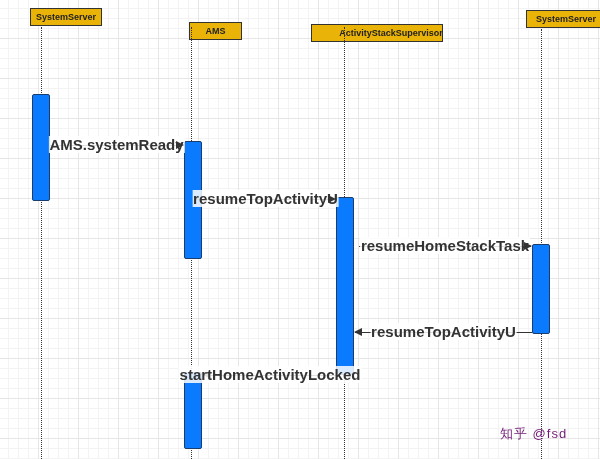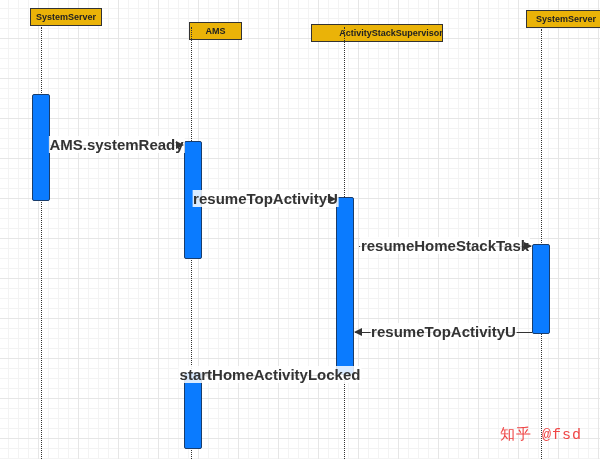--- a/index.html
+++ b/index.html
@@ -39,22 +39,22 @@
   .msg .label span { background: rgba(255,255,255,0.85); padding: 0 1px; }
   .arrow-right::after {
     content: ""; position: absolute; right: -1px; top: -5px;
     border-left: 8px solid #333; border-top: 4px solid transparent; border-bottom: 4px solid transparent;
   }
   .arrow-left::before {
     content: ""; position: absolute; left: -1px; top: -5px;
     border-right: 8px solid #333; border-top: 4px solid transparent; border-bottom: 4px solid transparent;
   }
   .watermark {
-    position: absolute; left: 500px; top: 425px; font-size: 15px; color: #ef4444;
-    font-family: Liberation Mono, monospace; letter-spacing: 1px;
+    position: absolute; left: 500px; top: 425px; font-size: 13px; color: #701a75;
+    font-family: Liberation Sans, sans-serif; letter-spacing: 1px;
   }
 </style>
 </head>
 <body>
 
 <div class="participant" style="left:6px;top:8px;width:72px;">SystemServer</div>
 <div class="participant" style="left:165px;top:22px;width:53px;">AMS</div>
 <div class="participant" style="left:287px;top:24px;width:132px;padding-left:28px;">ActivityStackSupervisor</div>
 <div class="participant" style="left:502px;top:10px;width:80px;">SystemServer</div>
 

